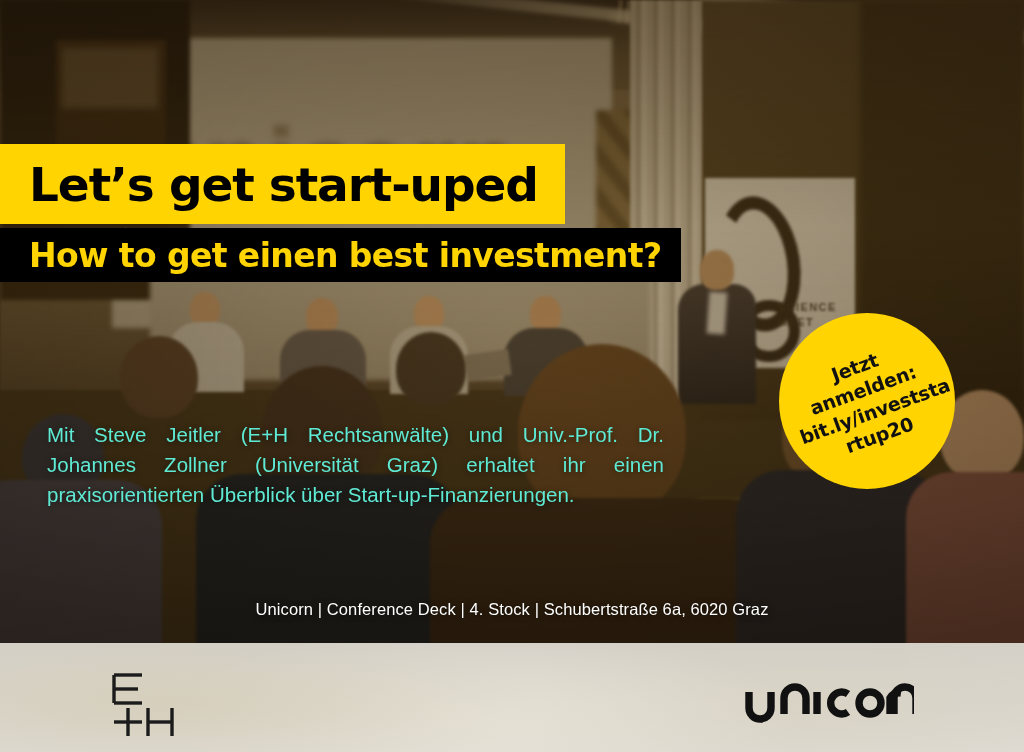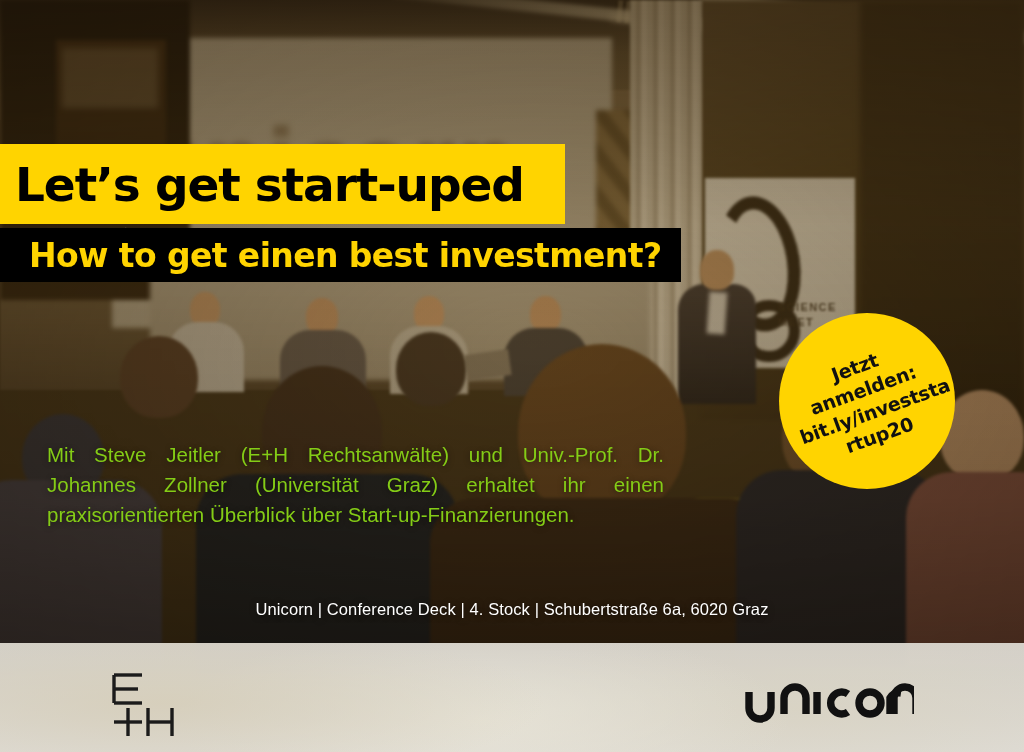--- a/index.html
+++ b/index.html
@@ -194,43 +194,43 @@
 
   
   .bar-yellow {
     position: absolute; left: 0; top: 144px; width: 565px; height: 80px;
     background: var(--yellow, #FFD400);
     display: flex; align-items: center;
   }
   .bar-yellow .t {
     font-family: "DejaVu Sans", sans-serif;
     font-size: 47px; font-weight: 700; color: #000;
-    letter-spacing: -1.1px; padding-left: 15px; white-space: nowrap;
+    letter-spacing: -1.1px; padding-left: 29px; white-space: nowrap;
   }
   .bar-black {
     position: absolute; left: 0; top: 228px; width: 681px; height: 54px;
     background: #000; display: flex; align-items: center;
   }
   .bar-black .t {
     font-family: "DejaVu Sans", sans-serif;
     font-size: 33px; font-weight: 700; color: var(--yellow, #FFD400);
     letter-spacing: -0.6px; padding-left: 29px; white-space: nowrap;
   }
 
   .datetime {
     position: absolute; left: 47px; top: 358px;
     font-family: "DejaVu Sans", sans-serif;
     font-size: 31px; font-weight: 700; color: #fff;
     letter-spacing: -0.4px; white-space: nowrap;
     text-shadow: 0 1px 7px rgba(0,0,0,.42);
   }
   .blurb {
-    position: absolute; left: 47px; top: 440px; width: 617px;
+    position: absolute; left: 47px; top: 420px; width: 617px;
     font-family: "Liberation Sans", sans-serif;
-    font-size: 20.5px; font-weight: 400; color: #84cc16;
+    font-size: 20.5px; font-weight: 400; color: #5eead4;
     line-height: 30px; text-align: justify;
     text-shadow: 0 1px 6px rgba(0,0,0,.45);
   }
   .blurb > span { display: block; }
   .blurb > span.just {
     text-align: justify; text-align-last: justify;
   }
   .venue {
     position: absolute; left: 0; top: 600px; width: 1024px;
     text-align: center;

